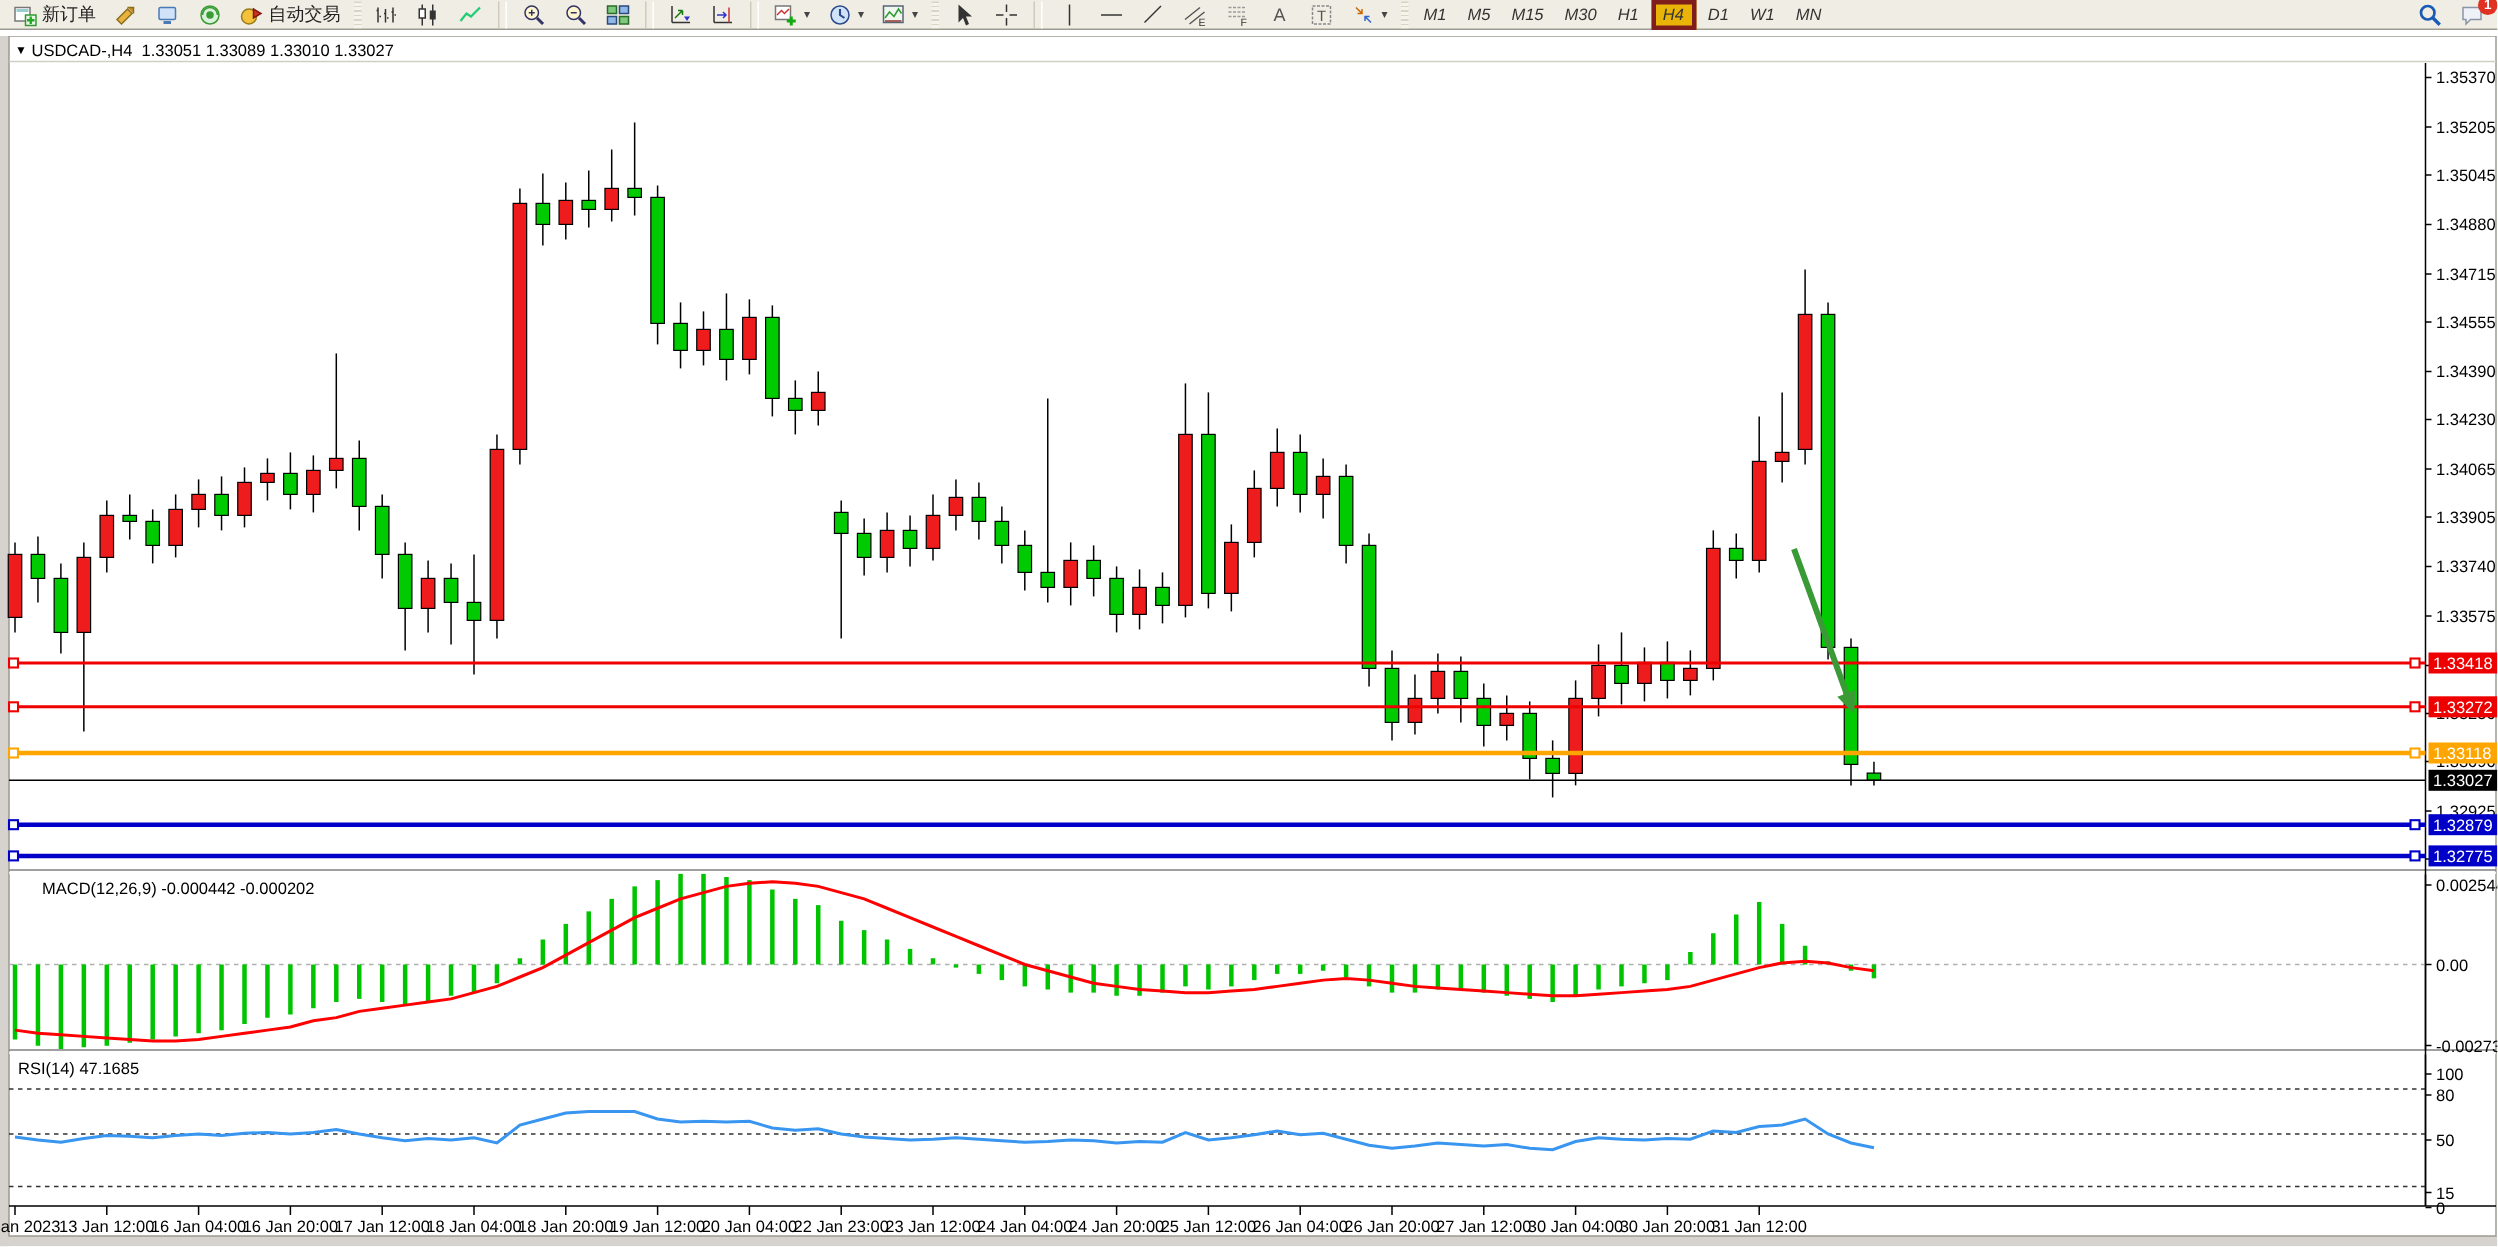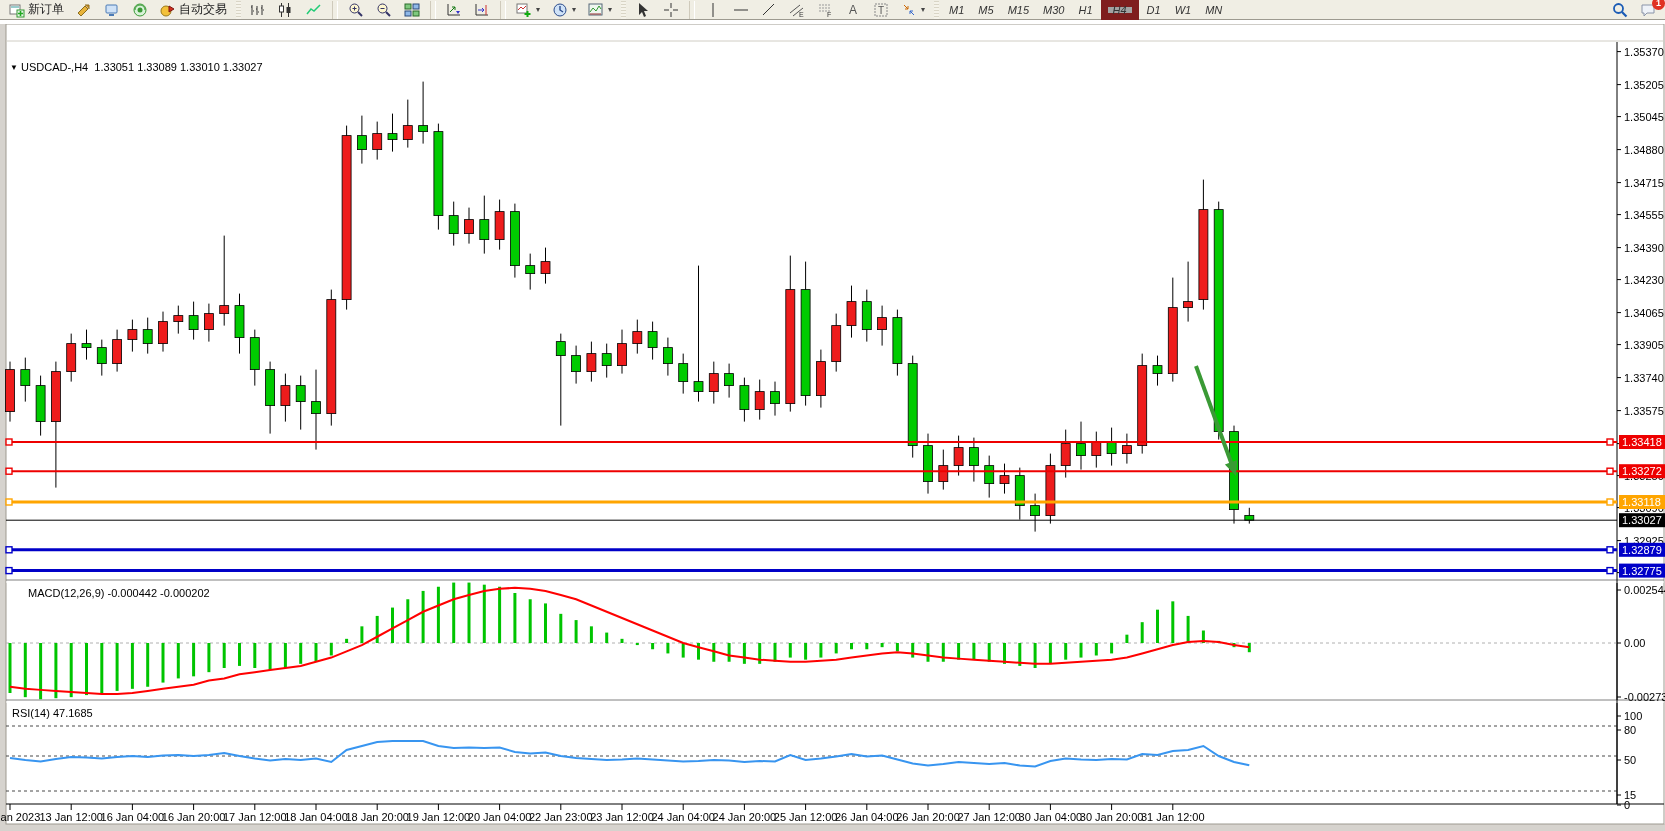--- a/index.html
+++ b/index.html
@@ -5,38 +5,38 @@
   * { margin:0; padding:0; box-sizing:border-box; }
   html,body { width:1665px; height:831px; background:#ffffff; font-family:"Liberation Sans",sans-serif; overflow:hidden; }
   #app { position:relative; width:1665px; height:831px; background:#fff; }
 
   
   .toolbar { position:absolute; top:0; left:0; width:1665px; height:20px;
              background:#f0eee4; border-bottom:1px solid #9d9a90;
              display:flex; align-items:center; padding:0 4px; gap:2px; }
   .tbtn { height:20px; min-width:22px; display:flex; align-items:center; justify-content:center;
           gap:3px; padding:0 4px; font-size:12px; color:#222; cursor:default; border:1px solid transparent; }
-  .tbtn.pressed { background:#a3a3a3; border:7px solid #7f1d1d;text-align:right; }
+  .tbtn.pressed { background:#eab308; border:3px solid #7f1d1d;text-align:right; }
   .tsep { width:6px; height:18px; border-left:1px solid #cfcabb; border-right:1px solid #fff; margin:0 3px; }
   .grip { width:5px; height:18px; background:repeating-linear-gradient(#d9d5c6 0 1px,#f5f3ea 1px 3px); margin:0 2px; }
   .caret { font-size:8px; color:#444; margin-left:1px; }
   .tf { font-size:11px; color:#333; padding:0 5px;font-style:italic; }
   .toolbar-spacer { flex:1; }
   .icon16 { width:16px; height:16px; display:inline-block; }
   .badge { position:absolute; top:-4px; right:-5px; background:#e03123; color:#fff;
            border-radius:8px; font-size:9px; min-width:13px; height:13px; line-height:13px;
            text-align:center; font-weight:bold; }
   .chatwrap { position:relative; }
 
   
   .chart-window { position:absolute; top:24px; left:0; width:1665px; height:807px; background:#fff; }
   #chart-canvas { position:absolute; top:0; left:0; }
 
   .overlay { position:absolute; font-size:11px; color:#000; white-space:pre; pointer-events:none; }
-  #symbol-title { top:4px; left:10px;margin-top:33px; }
+  #symbol-title { top:4px; left:10px; }
   #symbol-title .tri { font-size:8px; vertical-align:1px; }
   #macd-label { top:563px; left:12px;padding-left:16px; }
   #rsi-label  { top:683px; left:12px; }
 </style>
 </head>
 <body>
 
 <div id="app">
 
   <div class="toolbar">

